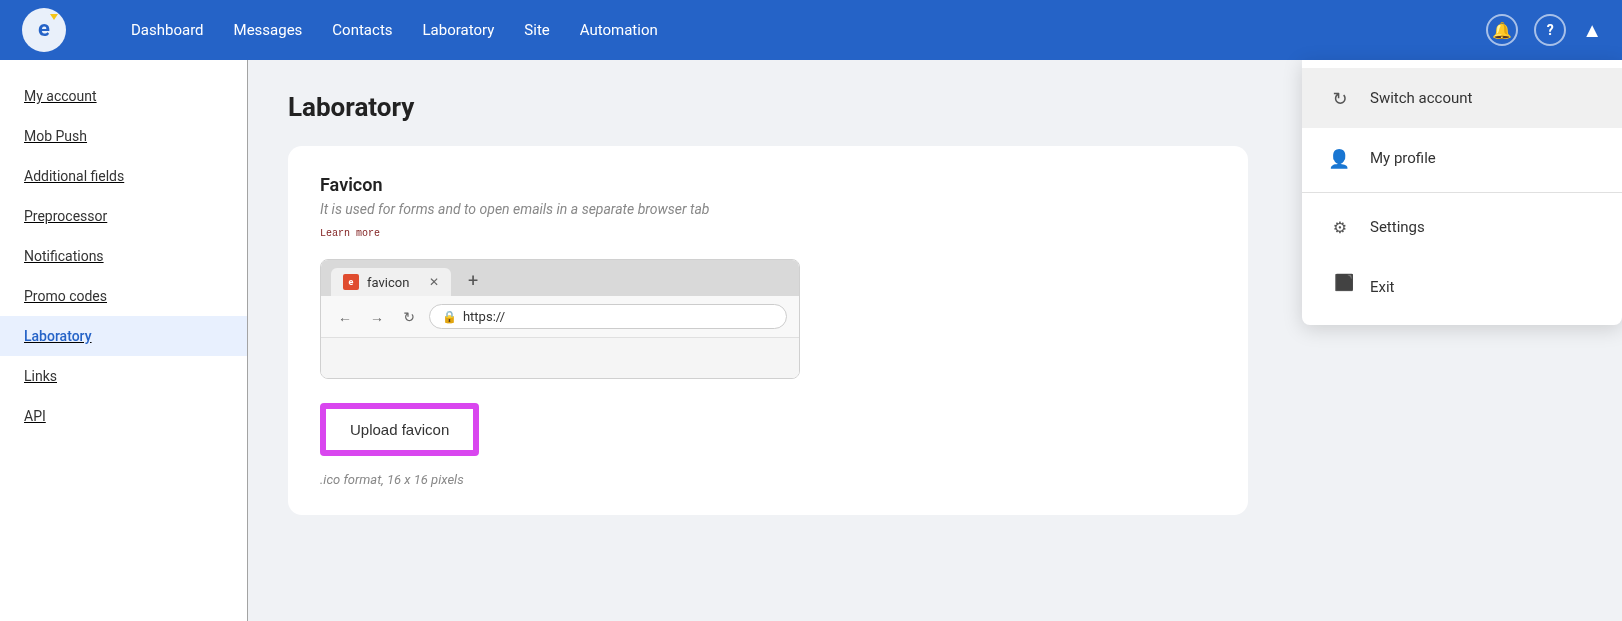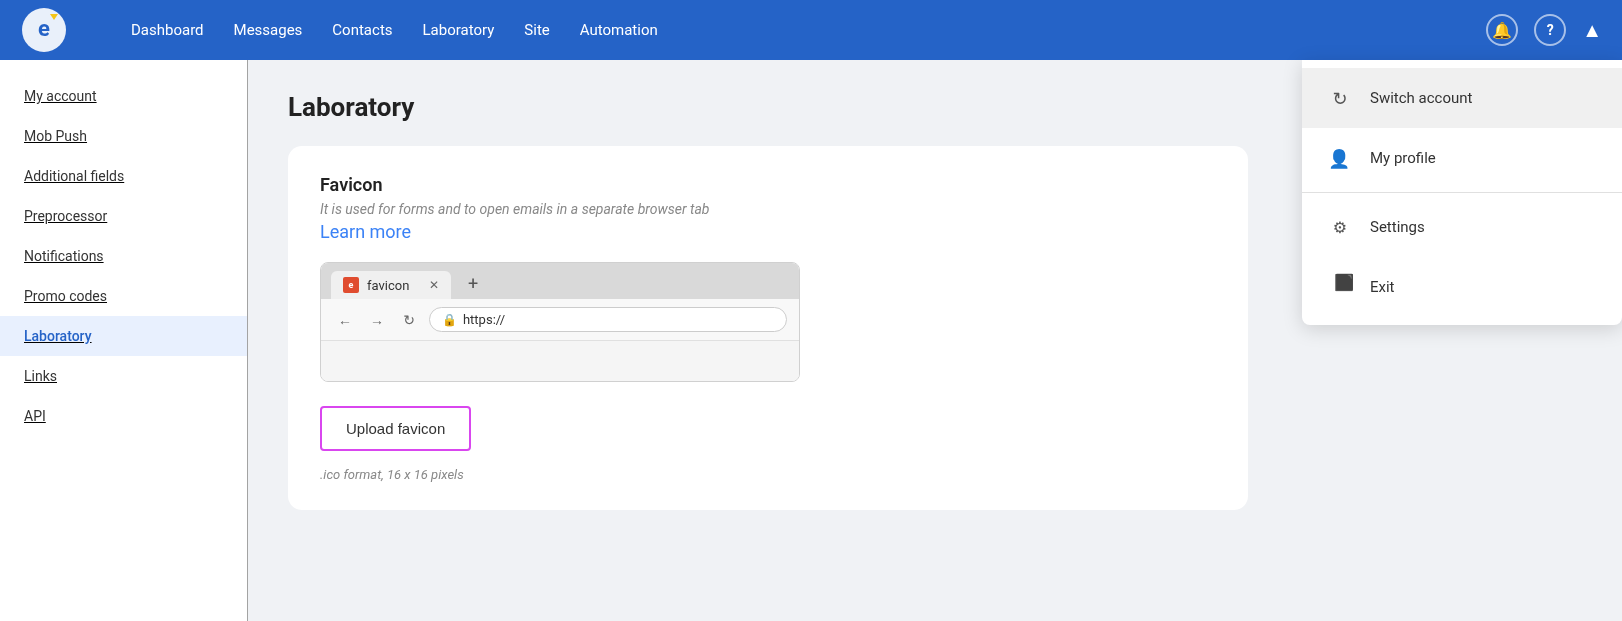--- a/index.html
+++ b/index.html
@@ -115,26 +115,27 @@
       color: #222;
       margin-bottom: 6px;
     }
     .favicon-desc {
       font-size: 14px;
       color: #888;
       font-style: italic;
       margin-bottom: 4px;
     }
     .favicon-learn-more {
-      font-size: 18px;
-      color: #3b82f6;
+      font-size: 10px;
+      color: #7f1d1d;
       cursor: pointer;
       text-decoration: none;
       display: inline-block;
       margin-bottom: 20px;
+      font-family: Liberation Mono, monospace;
     }
     .browser-mockup {
       border: 1px solid #d0d0d0;
       border-radius: 8px;
       overflow: hidden;
       width: 480px;
       margin-bottom: 24px;
     }
     .browser-tabs {
       background: #d9d9d9;
@@ -217,21 +218,21 @@
       gap: 6px;
       font-size: 13px;
       color: #333;
     }
     .lock-icon { color: #666; font-size: 12px; }
     .browser-content {
       height: 40px;
       background: #f5f5f5;
     }
     .upload-btn {
-      border: 2px solid #d946ef;
+      border: 6px solid #d946ef;
       background: #fff;
       color: #333;
       padding: 12px 24px;
       font-size: 15px;
       cursor: pointer;
       border-radius: 4px;
       margin-bottom: 8px;
       display: inline-block;
     }
     .upload-hint {

